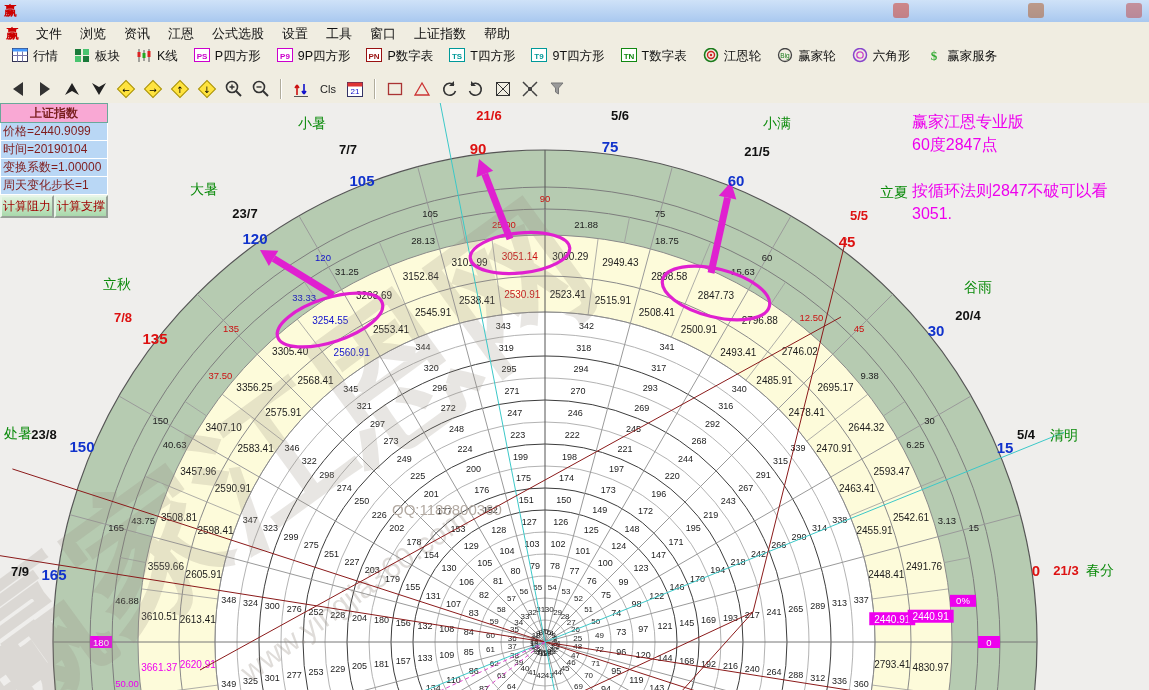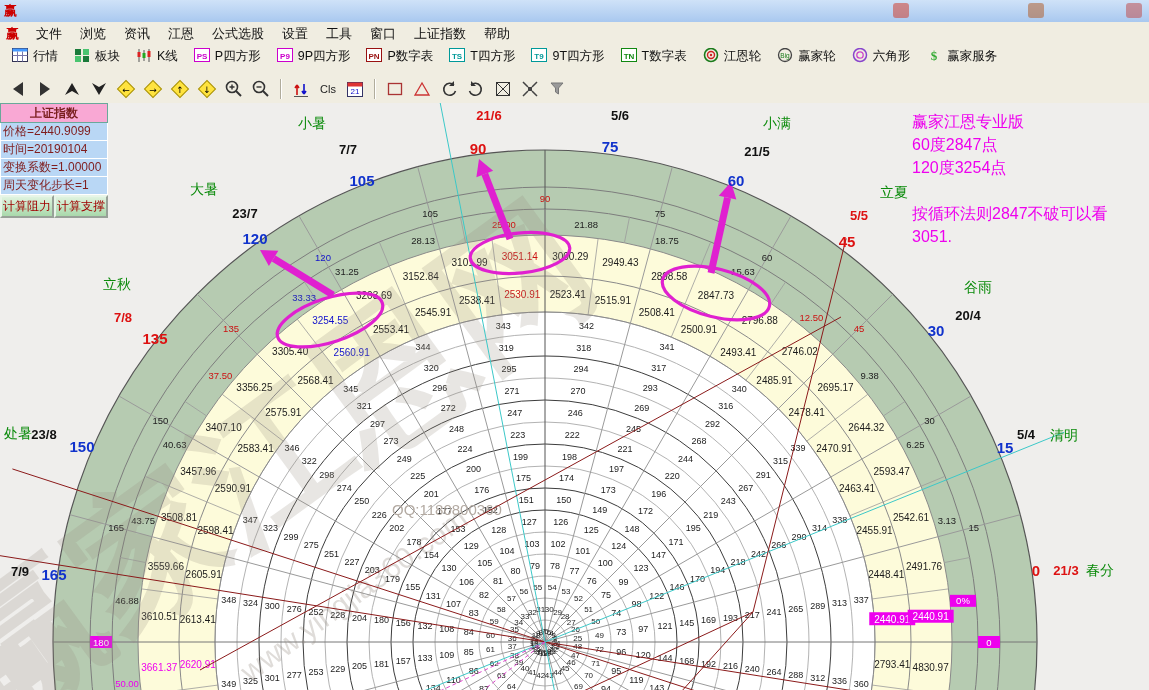--- a/index.html
+++ b/index.html
@@ -817,19 +817,18 @@
           <div class="row">周天变化步长=1</div>
         </div>
       <div class="btns" id="panel-btns">
           <div>计算阻力</div>
           <div>计算支撑</div>
         </div>
     </div>
     <div id="annot" style="color: rgb(238, 0, 238);">
         <div>赢家江恩专业版</div>
         <div>60度2847点</div>
-        <div>120度3254点</div>
         <div>&nbsp;</div>
         <div>按循环法则2847不破可以看</div>
         <div>3051.</div>
       </div>
   </div>
 </div>
 
 </body></html>

